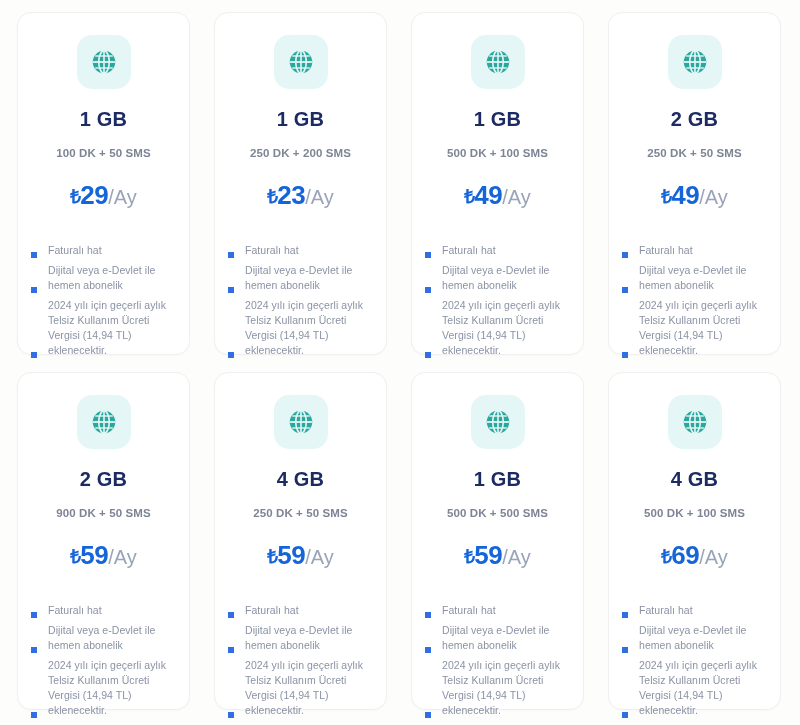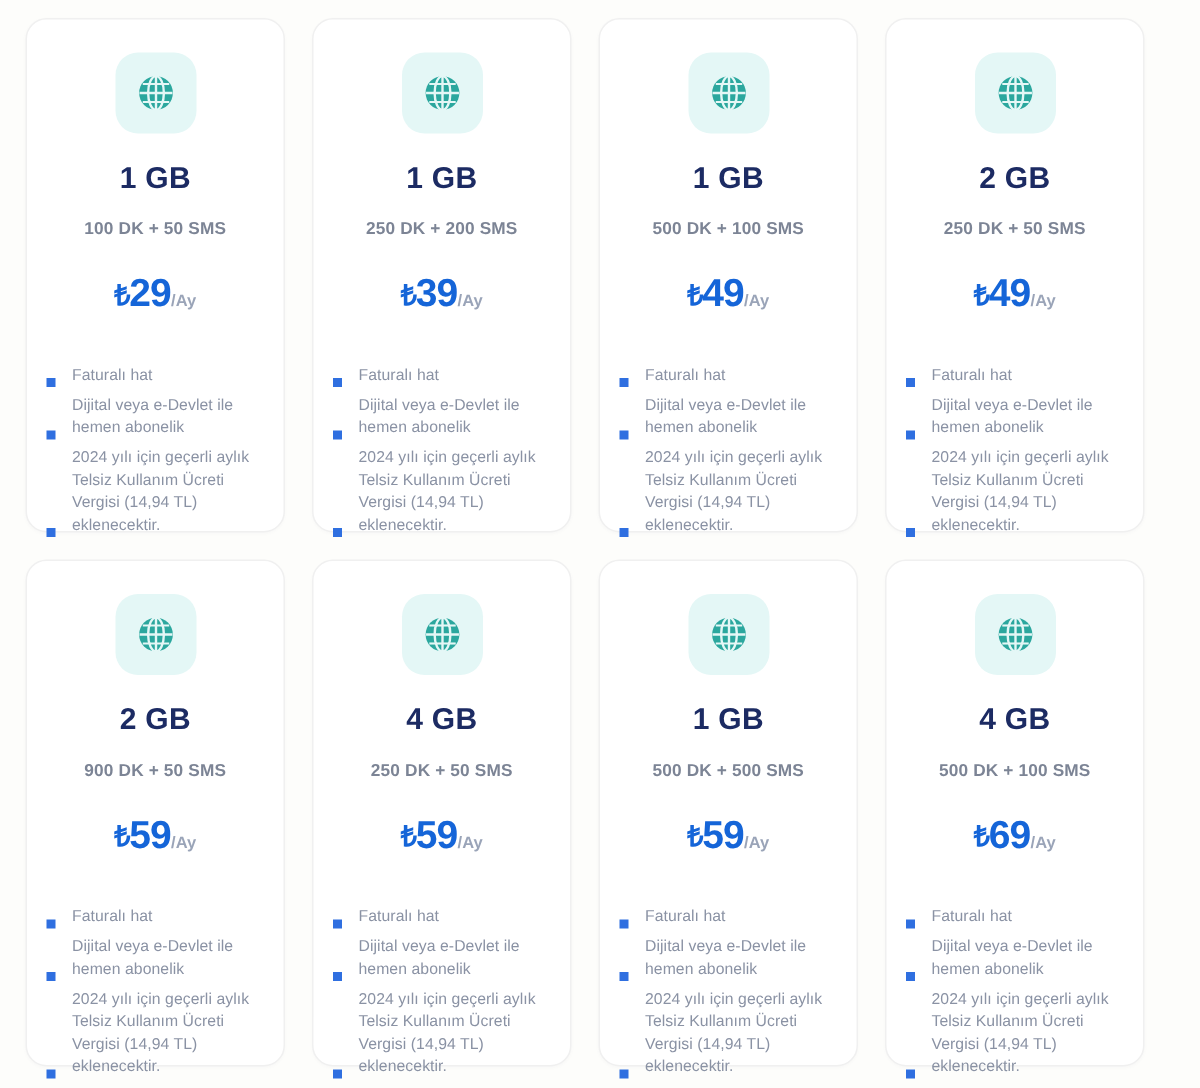--- a/index.html
+++ b/index.html
@@ -12,21 +12,20 @@
     -webkit-font-smoothing: antialiased;
   }
 
   #plans-grid {
     display: grid;
     grid-template-columns: repeat(4, 173px);
     grid-template-rows: 343px 338px;
     column-gap: 24px;
     row-gap: 17px;
     padding: 12px 15px 0 17px;
-    gap: 18px;
   }
 
   .plan-card {
     background: #ffffff;
     border: 1px solid #f0f0f0;
     border-radius: 14px;
     padding: 18px 0 0 0;
     display: flex;
     flex-direction: column;
     box-shadow: 0 1px 2px rgba(120,120,140,0.035);
@@ -79,24 +78,23 @@
     letter-spacing: -1px;
   }
   .price-amount {
     font-size: 26px;
     font-weight: bold;
     color: #1565d8;
     letter-spacing: -0.5px;
     text-align: right;
   }
   .price-period {
-    font-size: 11px;
+    font-size: 20px;
     color: #9aa4b8;
     letter-spacing: 0px;
-    font-weight: bold;
   }
 
   .card-divider {
     margin: 21px 13px 0 13px;
     height: 1px;
     background: #f0f1f4;
   }
 
   .feature-list {
     list-style: none;
@@ -176,21 +174,21 @@
         <line x1="4.3" y1="16" x2="27.7" y2="16" stroke="#e4f7f6" stroke-width="1.9"></line>
         <line x1="6.6" y1="9.6" x2="25.4" y2="9.6" stroke="#e4f7f6" stroke-width="1.5"></line>
         <line x1="6.6" y1="22.4" x2="25.4" y2="22.4" stroke="#e4f7f6" stroke-width="1.5"></line>
       </svg>
     </div>
 
     <div class="plan-title">1 GB</div>
     <div class="plan-sub">250 DK + 200 SMS</div>
 
     <div class="plan-price">
-      <span class="price-currency">₺</span><span class="price-amount">39</span><span class="price-period">/Ay</span>
+      <span class="price-currency">₺</span><span class="price-amount">23</span><span class="price-period">/Ay</span>
     </div>
 
     <div class="card-divider"></div>
 
     <ul class="feature-list">
         <li class="feature-item">
           <span class="bullet-square"></span>
           <span class="feature-text">Faturalı hat</span>
         </li>
         <li class="feature-item">

